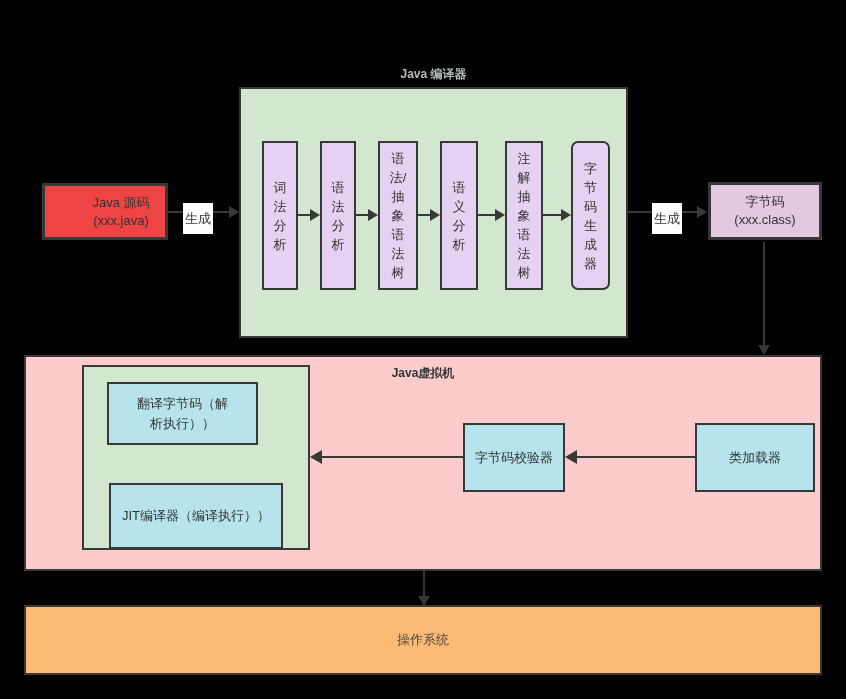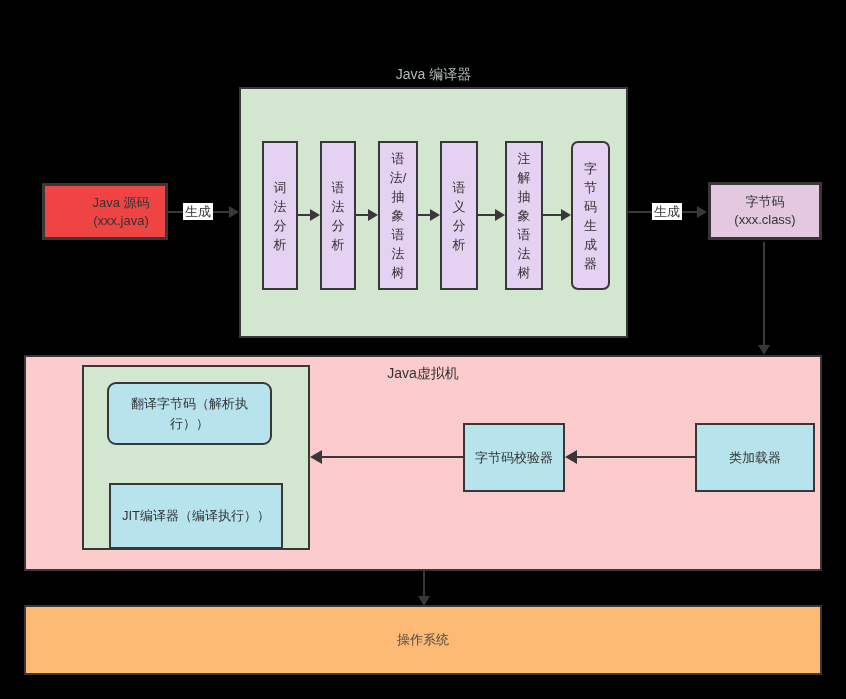--- a/index.html
+++ b/index.html
@@ -10,21 +10,21 @@
   }
   .abs{position:absolute;box-sizing:border-box;}
   .box{
     position:absolute;box-sizing:border-box;
     border:2px solid #383838;color:#333333;font-size:13px;
     display:flex;align-items:center;justify-content:center;
     text-align:center;
   }
   
   .diagram-title{
-    position:absolute;text-align:center;font-size:14px;font-weight:normal;
+    position:absolute;text-align:center;font-size:12px;font-weight:bold;
   }
   #compiler-title{left:239px;top:64px;width:389px;height:20px;line-height:20px;color:#b3bab3;}
   #jvm-title{left:24px;top:364px;width:798px;height:18px;line-height:18px;color:#333333;}
   
   #compiler-box{left:239px;top:87px;width:389px;height:251px;background:#d2e6d0;}
   #jvm-box{left:24px;top:355px;width:798px;height:216px;background:#fccbcb;}
   #engine-box{left:82px;top:365px;width:228px;height:185px;background:#d2e6d0;}
   #os-bar{left:24px;top:605px;width:798px;height:70px;background:#fdba74;color:#4a4a4a;}
   
   .stage{
@@ -35,33 +35,33 @@
   #stage-2{left:320px;width:36px;}
   #stage-3{left:378px;width:40px;}
   #stage-4{left:440px;width:38px;}
   #stage-5{left:505px;width:38px;}
   #stage-6{left:571px;width:39px;border-radius:7px;}
   
   #source-box{left:42px;top:183px;width:126px;height:57px;background:#ef4444;border-width:3px;line-height:18px;padding-left:32px;}
   #bytecode-box{left:708px;top:182px;width:114px;height:58px;background:#e3c8e0;border-width:3px;line-height:18px;}
   
   .component{background:#b7e4ec;border:2px solid #383838;line-height:20px;}
-  #interpreter-box{left:107px;top:382px;width:165px;height:63px;padding:7px 22px;border-radius:9px;}
+  #interpreter-box{left:107px;top:382px;width:151px;height:63px;padding:7px 22px;}
   #jit-box{left:109px;top:462px;width:174px;height:66px;margin-top:21px;}
   #verifier-box{left:463px;top:423px;width:102px;height:69px;}
   #classloader-box{left:695px;top:423px;width:120px;height:69px;}
   
   .hline{height:2px;background:#383838;}
   .vline{width:2px;background:#383838;}
   .head-right{width:0;height:0;border-top:6px solid transparent;border-bottom:6px solid transparent;border-left:10px solid #383838;}
   .head-left{width:0;height:0;border-top:7px solid transparent;border-bottom:7px solid transparent;border-right:12px solid #383838;}
   .head-down{width:0;height:0;border-left:6px solid transparent;border-right:6px solid transparent;border-top:10px solid #383838;}
   .chip{
     position:absolute;background:#ffffff;color:#333333;font-size:13px;
-    line-height:17px;padding:0 2px;
+    line-height:17px;padding:7px 2px;
   }
 </style>
 </head>
 <body>
 
 <div class="diagram-title" id="compiler-title">Java 编译器</div>
 <div class="box" id="compiler-box"></div>
 
 <div class="box stage" id="stage-1">词法分析</div>
 <div class="box stage" id="stage-2">语法分析</div>

